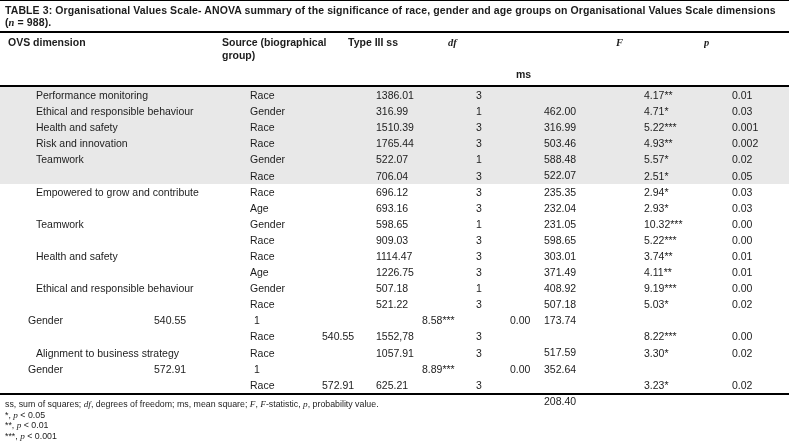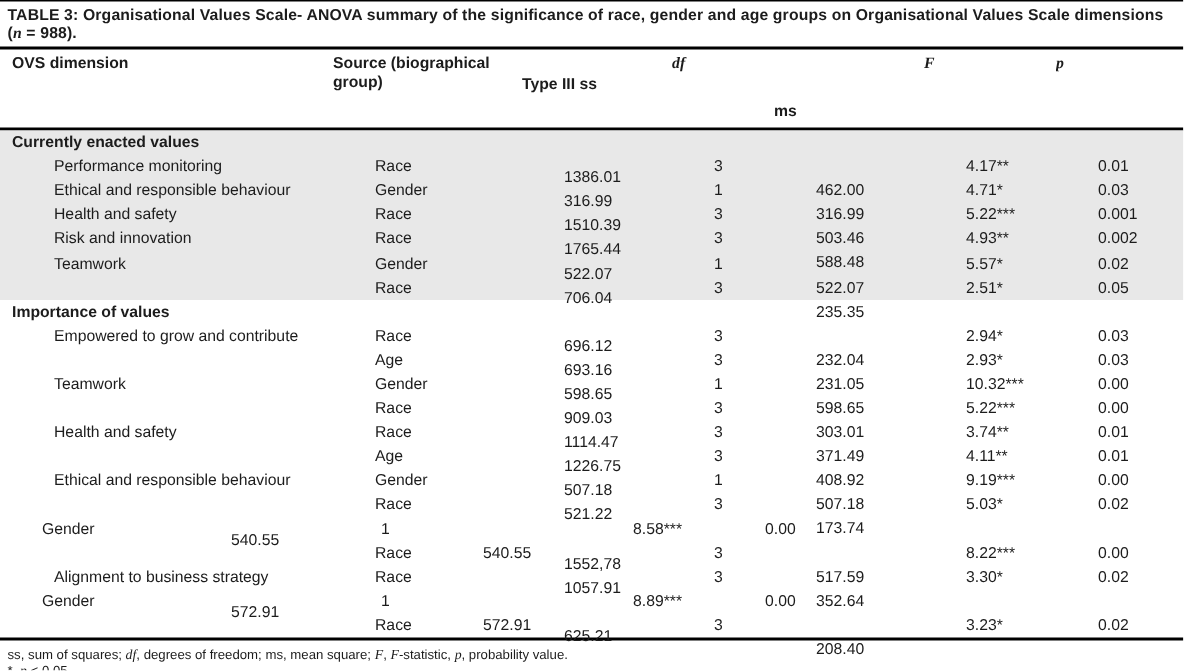--- a/index.html
+++ b/index.html
@@ -21,21 +21,21 @@
     border-bottom:2px solid #000;
     padding:3px 0 4px 0;
     min-height:35px;
     font-weight:bold; font-size:10.5px; line-height:13px;
   }
   .hcell { align-self:flex-start; }
 
   .cell { flex:0 0 auto; overflow:hidden; white-space:nowrap; }
   .c0 { width:222px; padding-left:8px; white-space:normal; }
   .c1 { width:126px; white-space:normal; }
-  .c2 { width:100px;margin-top:14px; }
+  .c2 { width:100px; }
   .c3 { width:68px; }
   .c4 { width:100px;margin-top:32px; }
   .c5 { width:88px; }
   .c6 { flex:1 1 auto; }
 
   .tbody { border-bottom:2px solid #000; }
   .row { display:flex; align-items:center; height:16.1px; font-size:10.5px;padding-left:28px; }
   .section-row { font-weight:bold; padding-left:8px; }
   .section.shaded { background:#e8e8e8; }
 
@@ -54,21 +54,20 @@
         <div class="cell c0 hcell">OVS dimension</div>
         <div class="cell c1 hcell">Source (biographical group)</div>
         <div class="cell c2 hcell">Type III ss</div>
         <div class="cell c3 hcell var">df</div>
         <div class="cell c4 hcell">ms</div>
         <div class="cell c5 hcell var">F</div>
         <div class="cell c6 hcell var">p</div>
       </div>
     <div class="tbody" id="table-body">
         <div class="section shaded">
-          <div class="row section-row">Currently enacted values</div>
           <div class="row">
             <div class="cell c0">Performance monitoring</div>
             <div class="cell c1">Race</div>
             <div class="cell c2">1386.01</div>
             <div class="cell c3">3</div>
             <div class="cell c4">462.00</div>
             <div class="cell c5">4.17**</div>
             <div class="cell c6">0.01</div>
           </div>
           <div class="row">
@@ -111,21 +110,20 @@
             <div class="cell c0"></div>
             <div class="cell c1">Race</div>
             <div class="cell c2">706.04</div>
             <div class="cell c3">3</div>
             <div class="cell c4">235.35</div>
             <div class="cell c5">2.51*</div>
             <div class="cell c6">0.05</div>
           </div>
         </div>
         <div class="section">
-          <div class="row section-row">Importance of values</div>
           <div class="row">
             <div class="cell c0">Empowered to grow and contribute</div>
             <div class="cell c1">Race</div>
             <div class="cell c2">696.12</div>
             <div class="cell c3">3</div>
             <div class="cell c4">232.04</div>
             <div class="cell c5">2.94*</div>
             <div class="cell c6">0.03</div>
           </div>
           <div class="row">

